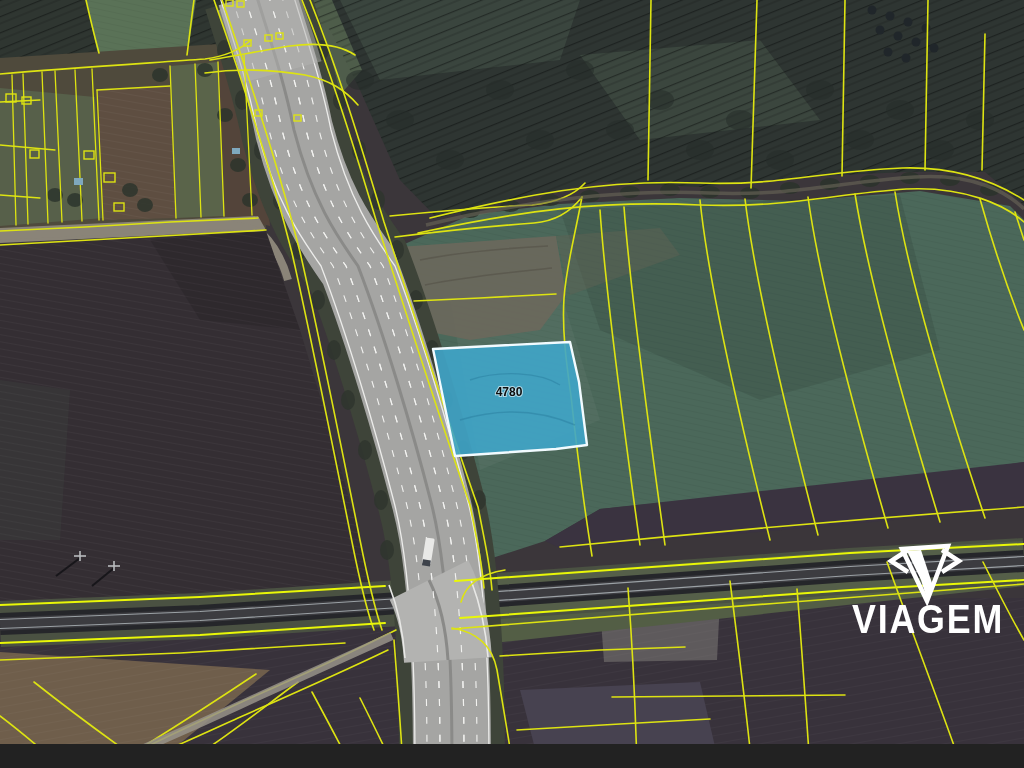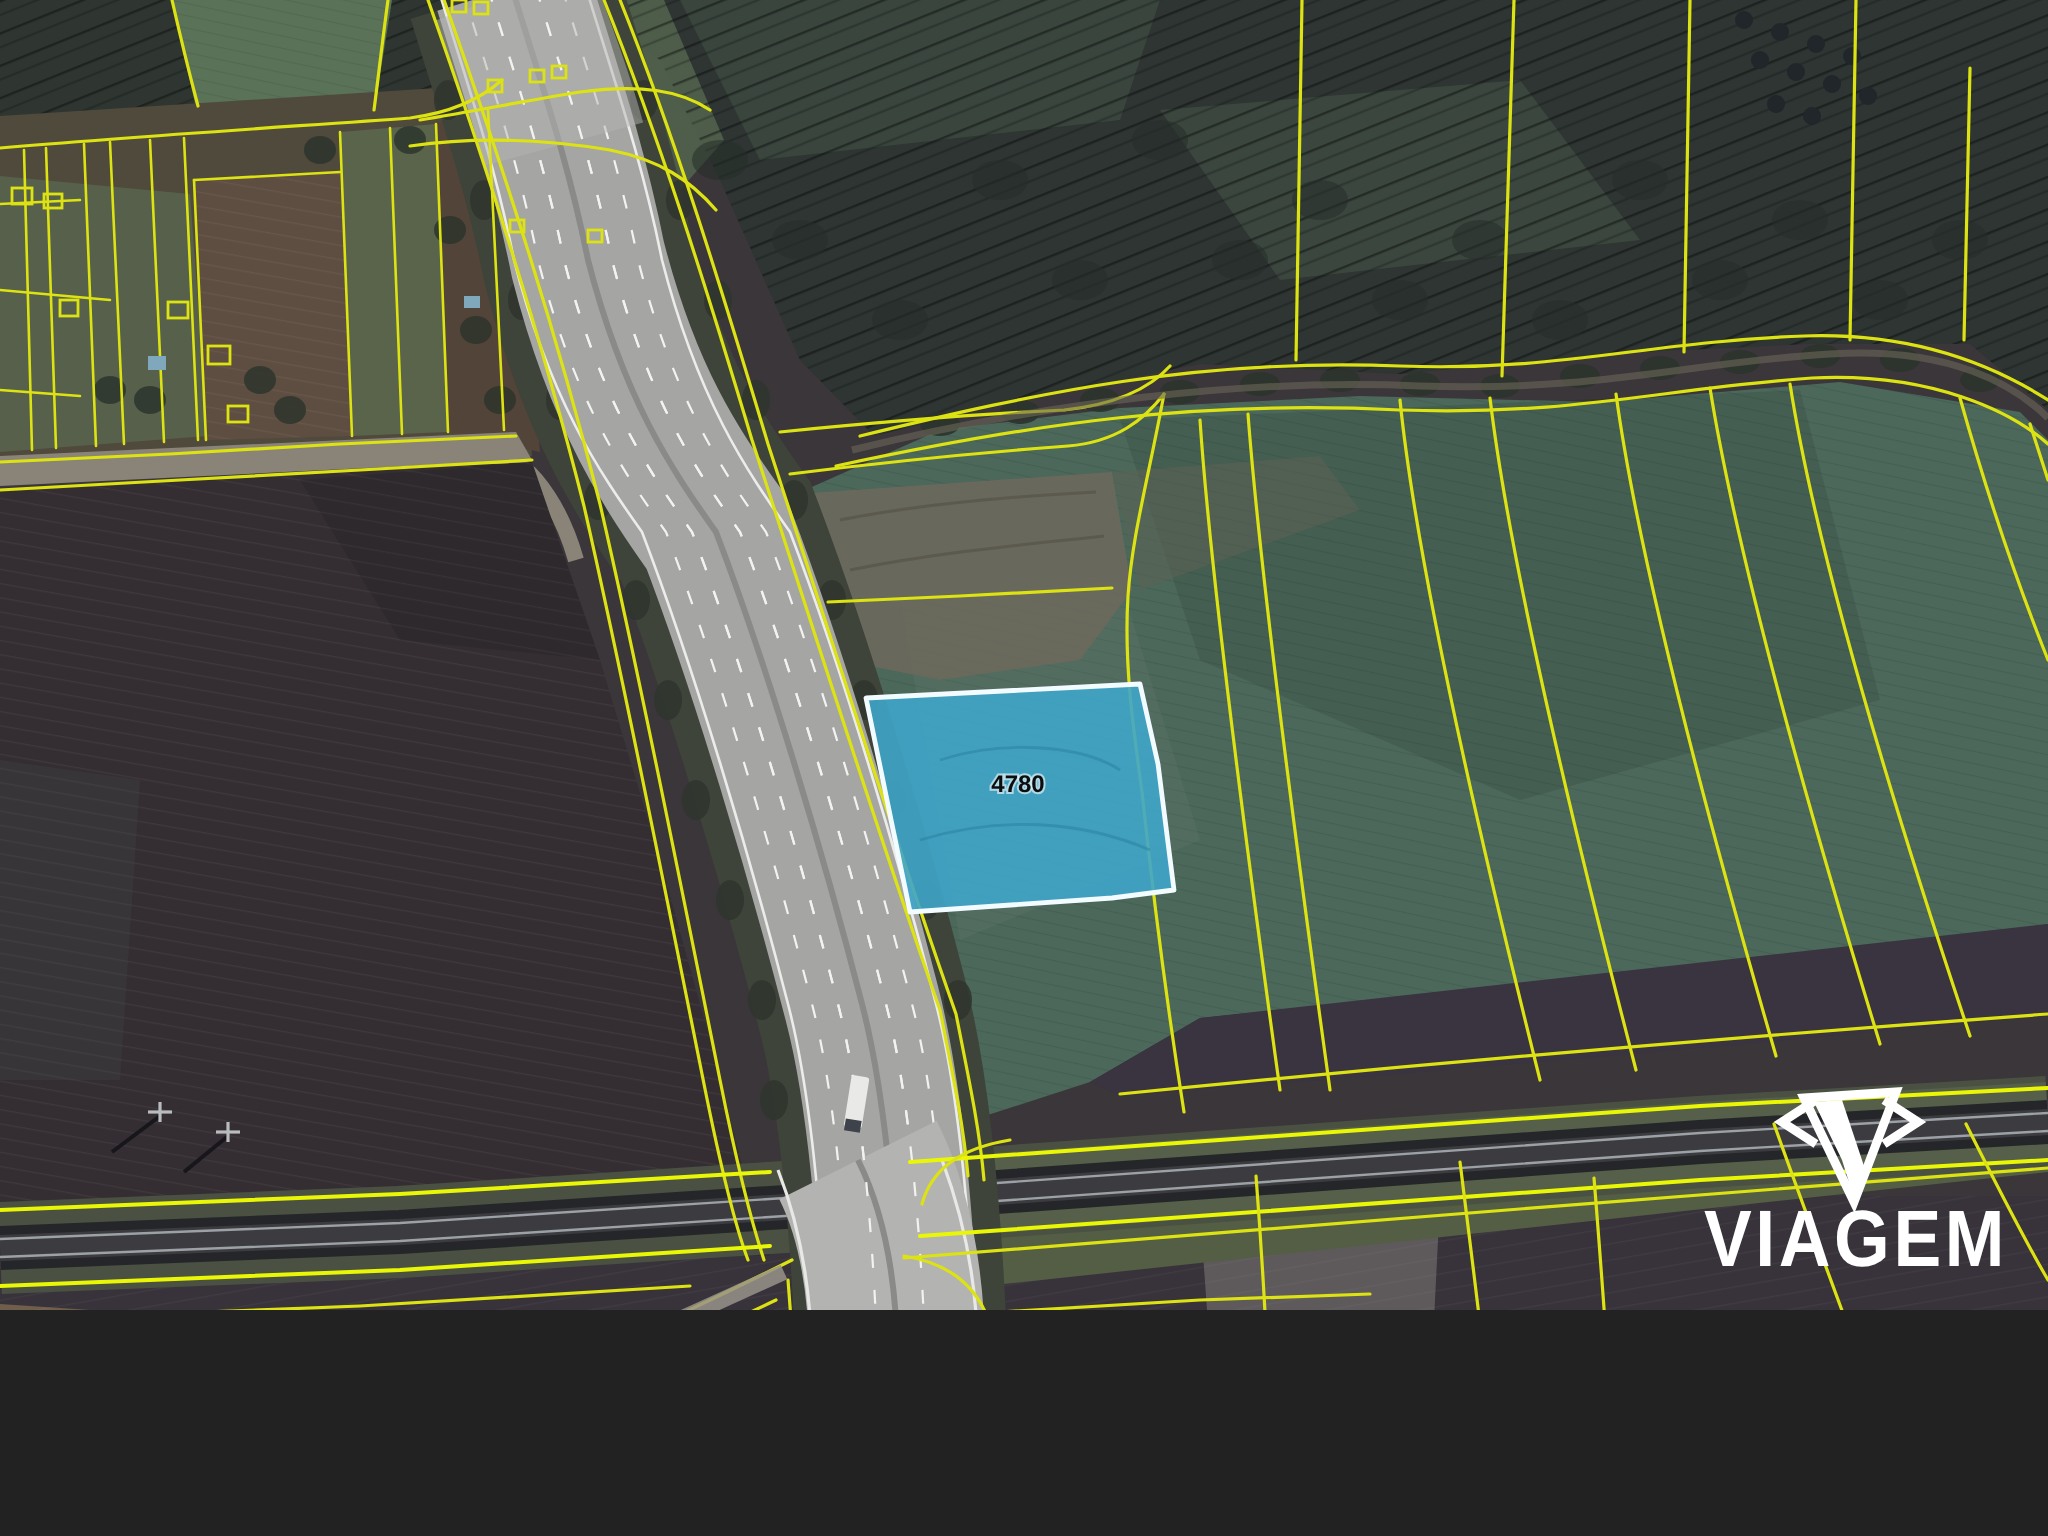--- a/index.html
+++ b/index.html
@@ -4,21 +4,21 @@
 <style>
   :root{
     --line-yellow:#dde312;
     --line-yellow-bright:#e9f707;
     --parcel-fill:#3fa5c9;
     --parcel-border:#f2fbff;
     --parcel-label:#0d0d0d;
     --watermark:#ffffff;
   }
   html,body{margin:0;padding:0;background:#222;}
-  .stage{position:relative;width:1024px;height:655px;overflow:hidden;background:#3b363a;
+  .stage{position:relative;width:1024px;height:744px;overflow:hidden;background:#3b363a;
          font-family:"Liberation Sans",sans-serif;}
   .stage svg{position:absolute;left:0;top:0;display:block;}
   .cl{fill:none;stroke:var(--line-yellow);stroke-width:1.6;stroke-linecap:round;stroke-linejoin:round;}
   .cl2{fill:none;stroke:var(--line-yellow);stroke-width:1.3;stroke-linecap:round;}
   .clb{fill:none;stroke:var(--line-yellow-bright);stroke-width:2;stroke-linecap:round;}
   .sq{fill:none;stroke:var(--line-yellow);stroke-width:1.4;}
   .parcel{fill:var(--parcel-fill);fill-opacity:.9;stroke:var(--parcel-border);stroke-width:2.4;stroke-linejoin:round;}
   .parcel-label{fill:var(--parcel-label);font:700 12px "Liberation Sans",sans-serif;
                 paint-order:stroke;stroke:rgba(235,248,252,.65);stroke-width:2px;text-anchor:middle;}
   .wm-text{fill:var(--watermark);font:700 40px "Liberation Sans",sans-serif;letter-spacing:2px;text-anchor:middle;}

